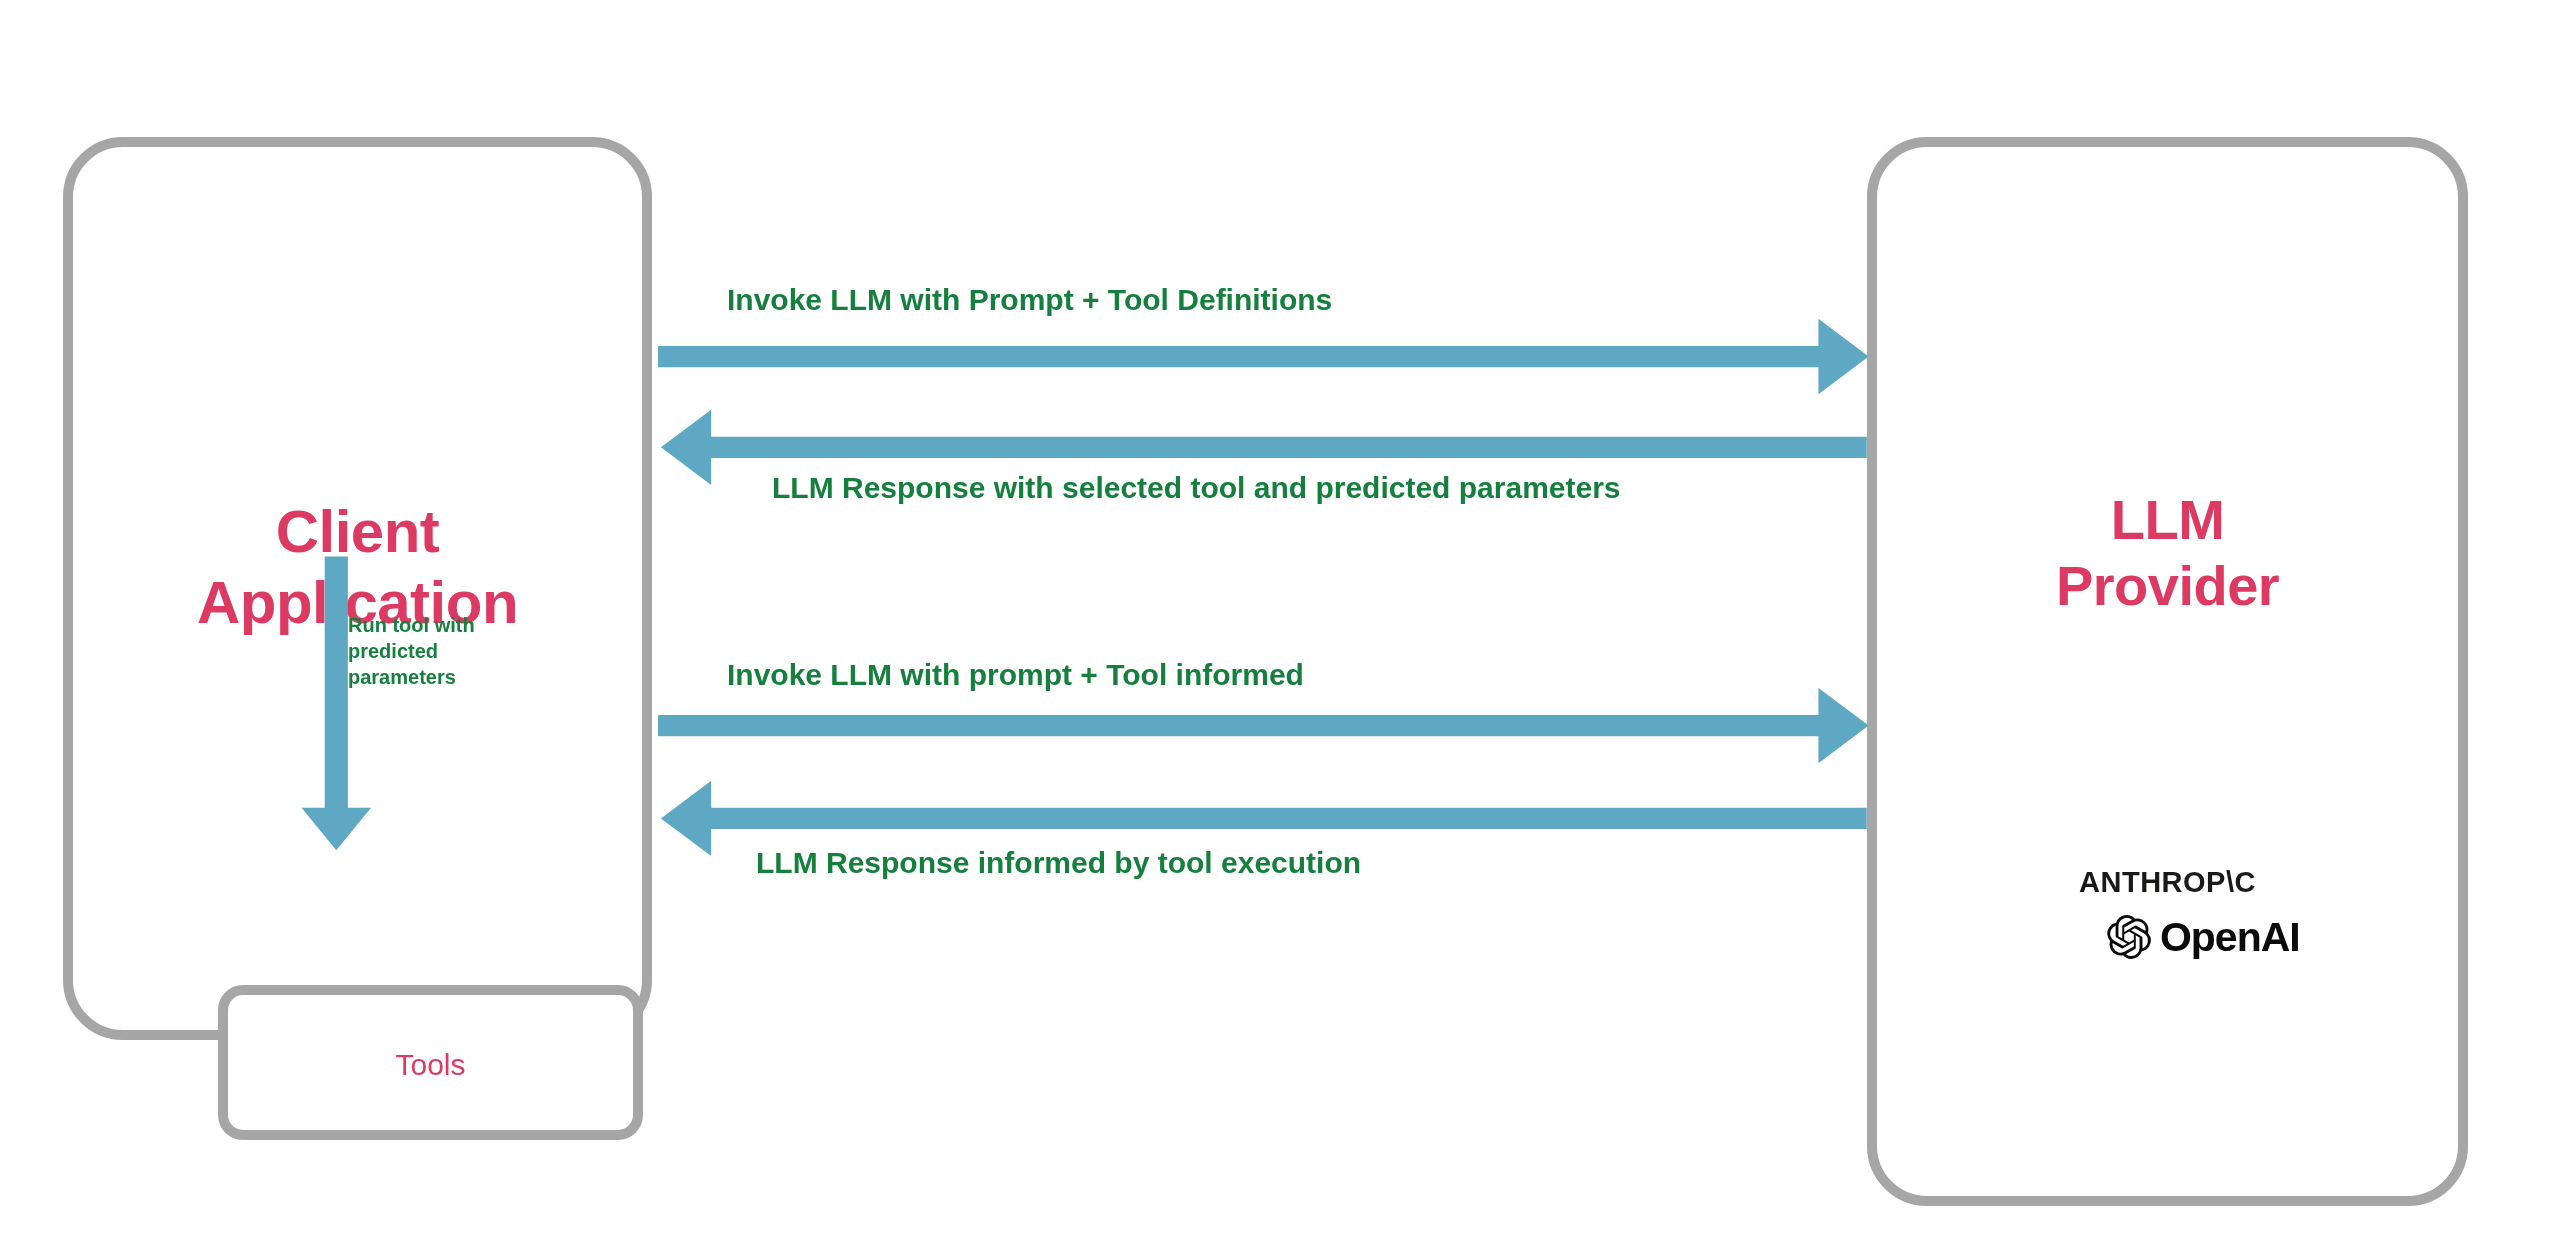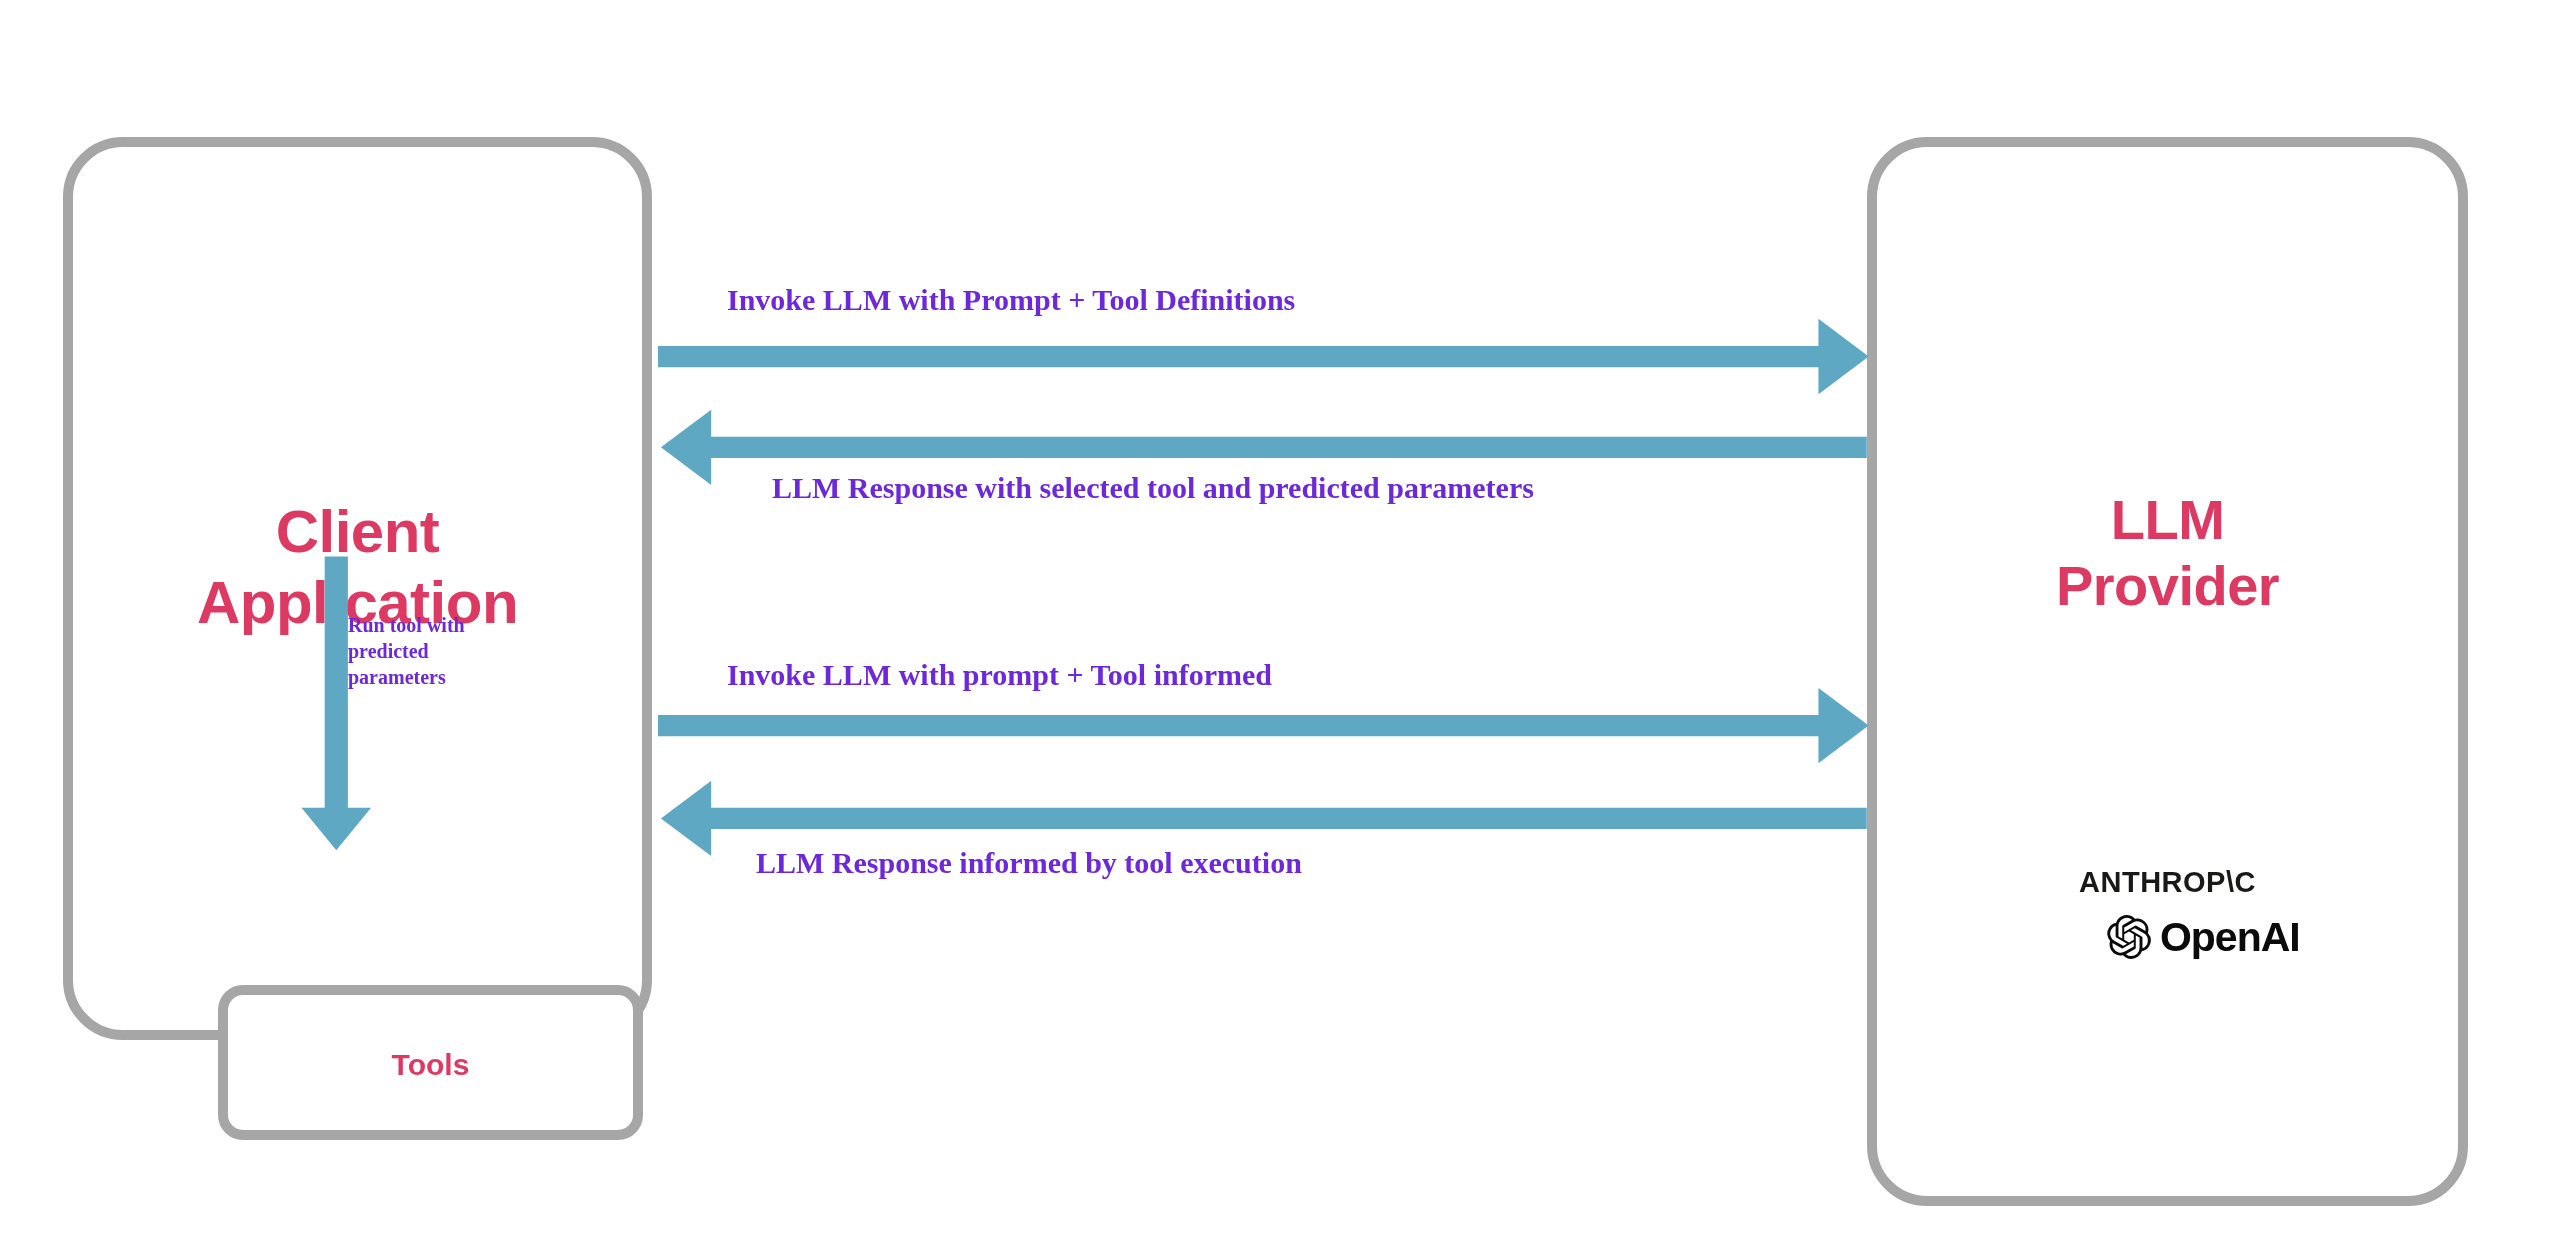--- a/index.html
+++ b/index.html
@@ -81,33 +81,32 @@
     font-size: 56px;
   }
 
   .tools-label {
     position: absolute;
     left: 0;
     top: 53px;
     width: 100%;
     text-align: center;
     color: #dd3a63;
-    font-weight: 700;
+    font-weight: 400;
     font-size: 30px;
   }
 
   
   .arrow-label {
     position: absolute;
-    color: #6d28d9;
+    color: #15803d;
     font-weight: 700;
     font-size: 30px;
     line-height: 1.22;
     white-space: pre-line;
-    font-family: Liberation Serif, serif;
   }
 
   #label-a1 { left: 727px; top: 282px; }
   #label-a2 { left: 752px; top: 470px; margin-left: 20px; }
   #label-a3 { left: 727px; top: 657px; }
   #label-a4 { left: 756px; top: 845px; }
 
   #label-run {
     left: 348px;
     top: 612px;

